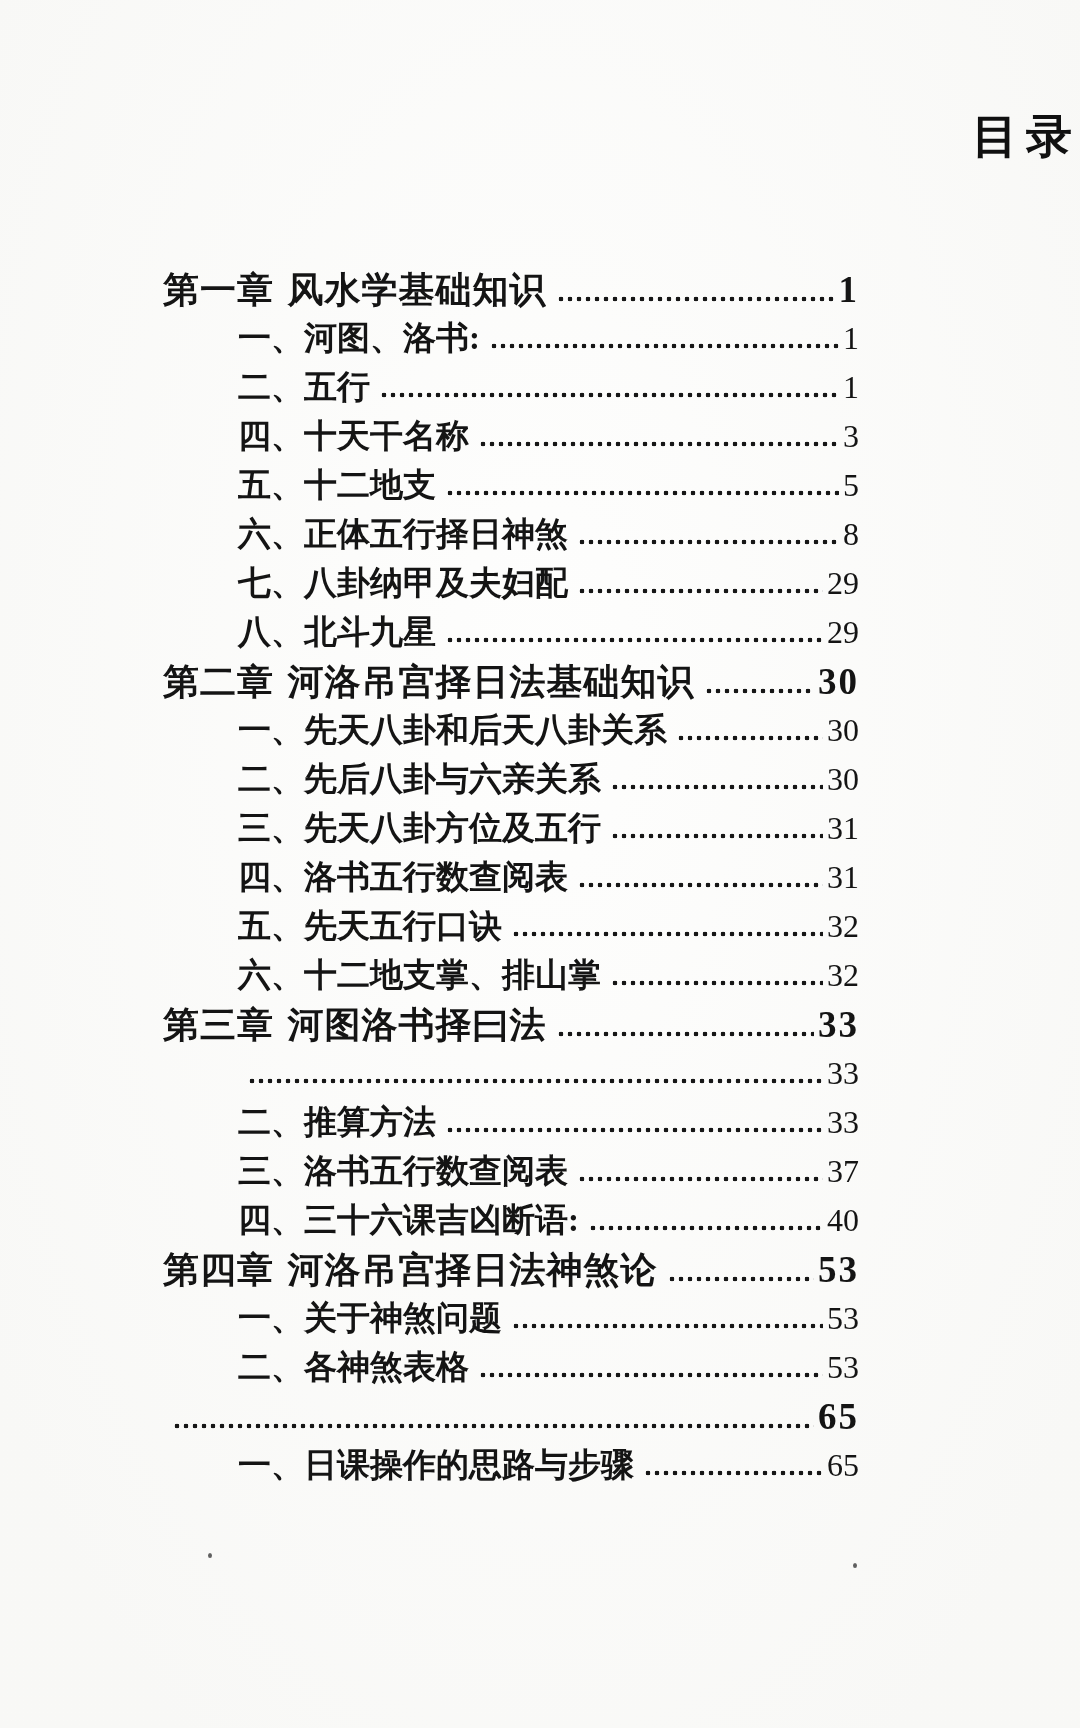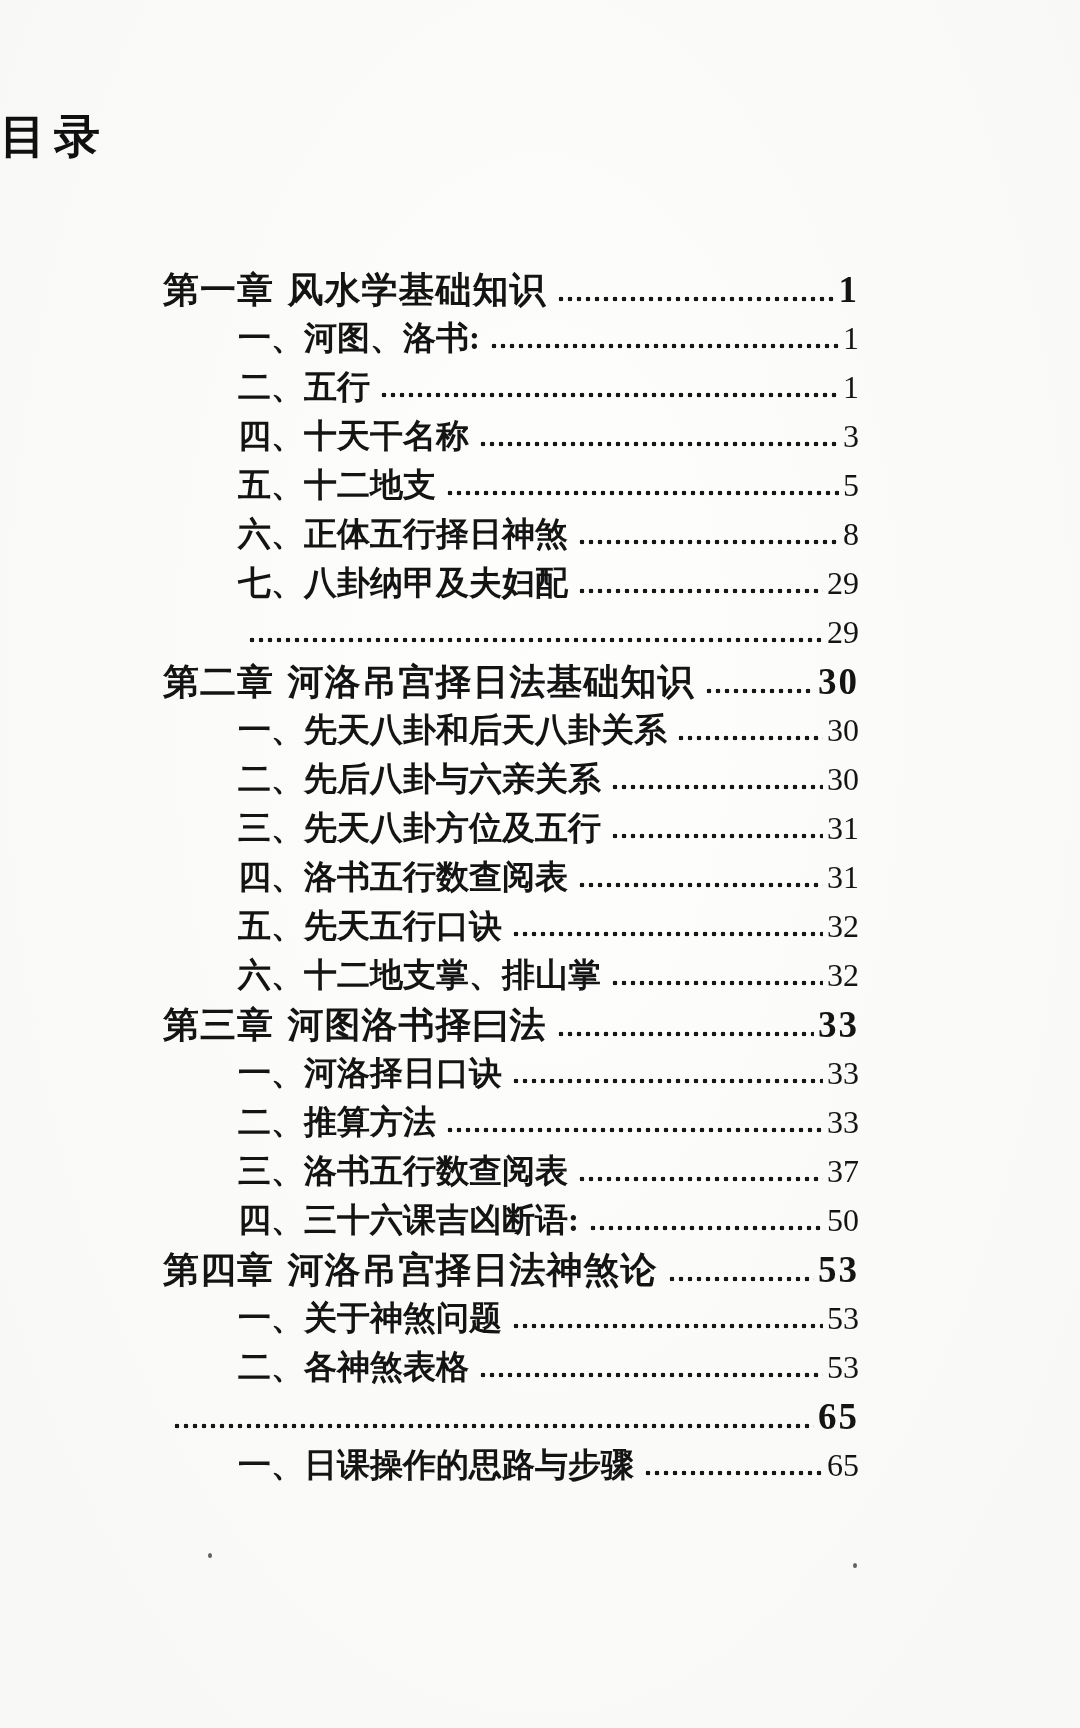--- a/index.html
+++ b/index.html
@@ -10,21 +10,21 @@
     color:#141414;
     overflow:hidden;
   }
   
   #paper{
     position:absolute;inset:0;
     background:radial-gradient(ellipse at 50% 40%, rgba(255,255,255,0.6), rgba(0,0,0,0.015) 85%);
   }
   .doc-title{
     position:absolute;top:106px;left:0;right:0;
-    text-align:left;
+    text-align:right;
     font-family:"DejaVu Sans", sans-serif;
     font-size:46px;font-weight:900;letter-spacing:8px;
     color:#101010;
   }
   #toc{
     position:absolute;top:219px;left:163px;width:696px;margin-top:46px;
   }
   .row{
     display:flex;align-items:baseline;
     height:49px;line-height:49px;
@@ -98,20 +98,21 @@
     <span class="label">六、正体五行择日神煞</span>
     <span class="leader"></span>
     <span class="pagenum">8</span>
   </div>
     <div class="row sub">
     <span class="label">七、八卦纳甲及夫妇配</span>
     <span class="leader"></span>
     <span class="pagenum">29</span>
   </div>
     <div class="row sub">
+    <span class="label">八、北斗九星</span>
     <span class="leader"></span>
     <span class="pagenum">29</span>
   </div>
     <div class="row chapter">
     <span class="label">第二章 河洛吊宫择日法基础知识</span>
     <span class="leader"></span>
     <span class="pagenum">30</span>
   </div>
     <div class="row sub">
     <span class="label">一、先天八卦和后天八卦关系</span>
@@ -142,38 +143,37 @@
     <span class="label">六、十二地支掌、排山掌</span>
     <span class="leader"></span>
     <span class="pagenum">32</span>
   </div>
     <div class="row chapter">
     <span class="label">第三章 河图洛书择曰法</span>
     <span class="leader"></span>
     <span class="pagenum">33</span>
   </div>
     <div class="row sub">
-    <span class="label">一、河洛择日口诀</span>
     <span class="leader"></span>
     <span class="pagenum">33</span>
   </div>
     <div class="row sub">
     <span class="label">二、推算方法</span>
     <span class="leader"></span>
     <span class="pagenum">33</span>
   </div>
     <div class="row sub">
     <span class="label">三、洛书五行数查阅表</span>
     <span class="leader"></span>
     <span class="pagenum">37</span>
   </div>
     <div class="row sub">
     <span class="label">四、三十六课吉凶断语:</span>
     <span class="leader"></span>
-    <span class="pagenum">50</span>
+    <span class="pagenum">40</span>
   </div>
     <div class="row chapter">
     <span class="label">第四章 河洛吊宫择日法神煞论</span>
     <span class="leader"></span>
     <span class="pagenum">53</span>
   </div>
     <div class="row sub">
     <span class="label">一、关于神煞问题</span>
     <span class="leader"></span>
     <span class="pagenum">53</span>

